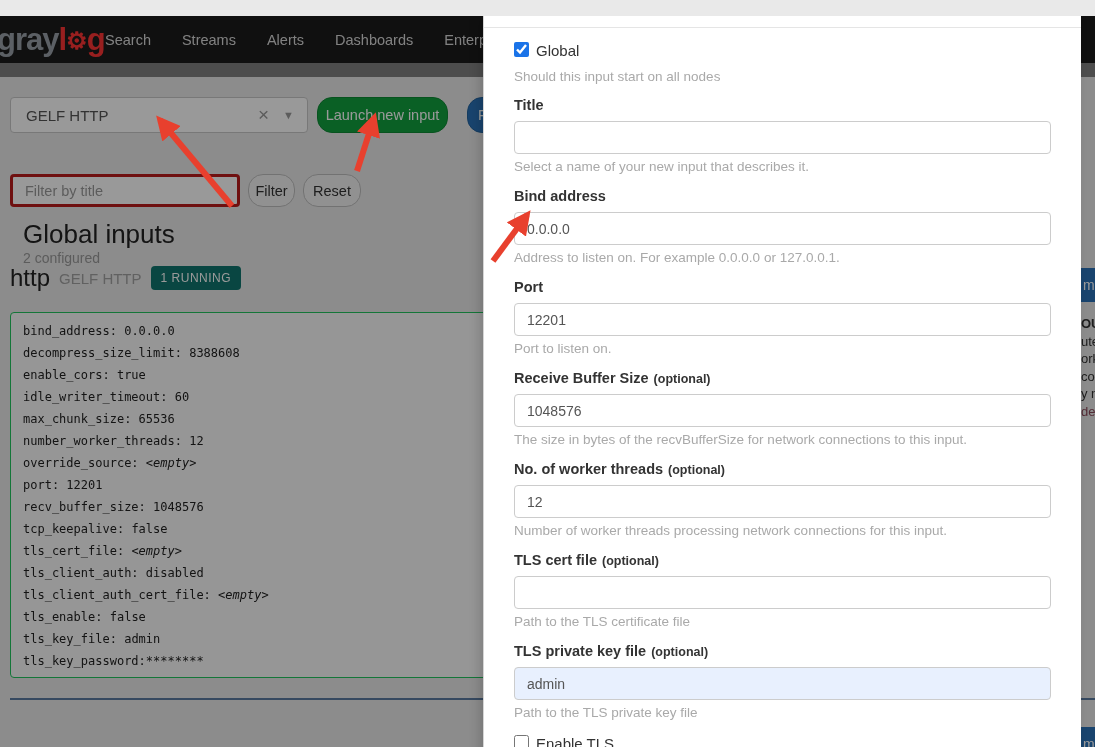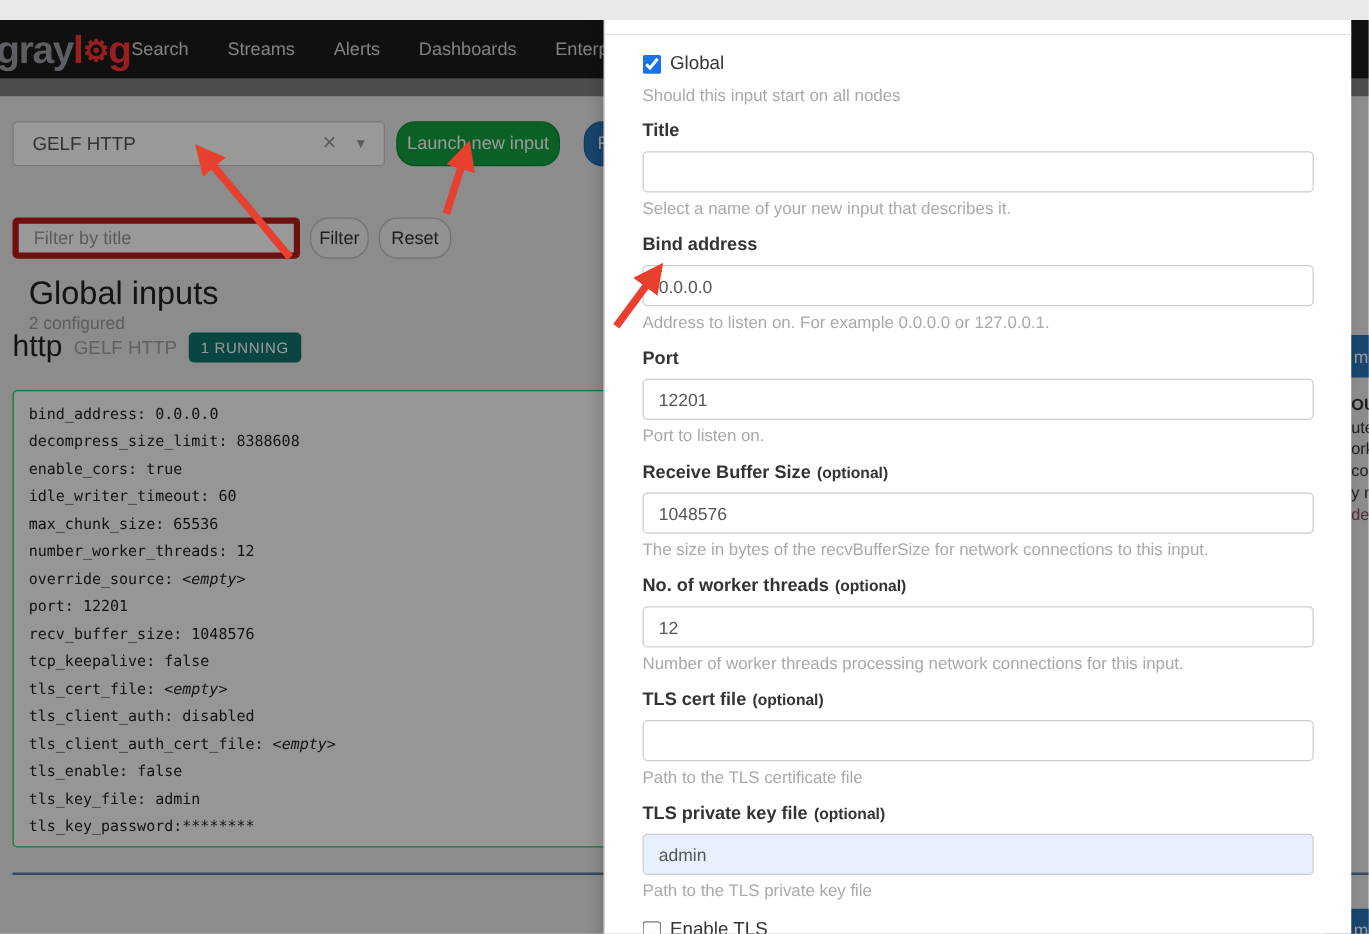--- a/index.html
+++ b/index.html
@@ -20,21 +20,21 @@
   .selectbox { position:absolute; top:81px; left:10px; width:298px; height:36px; background:#fff;
                border:1px solid #c9c9c9; border-radius:4px; display:flex; align-items:center; }
   .selectbox .val { font-size:15px; color:#555; margin-left:15px; flex:1; }
   .selectbox .clear { color:#999; font-size:19px; margin-right:14px; }
   .selectbox .caret { color:#999; font-size:11px; margin-right:13px; }
   .btn { border-radius:15px; font-size:14.5px; display:flex; align-items:center; justify-content:center; cursor:pointer; }
   .btn-launch { position:absolute; top:81px; left:317px; width:131px; height:36px; background:#12a13f; border:1px solid #0e8a35; color:#fff; }
   .btn-find { position:absolute; top:81px; left:467px; width:90px; height:36px; background:#2a72b8; border:1px solid #24649f; color:#fff; justify-content:flex-start; padding-left:10px; }
 
   .filter-input { position:absolute; top:158px; left:10px; width:230px; height:33px; background:#fff;
-                  border:5px solid #b91c1c; border-radius:4px; font-size:14.5px; color:#555; padding:0 12px;
+                  border:3px solid #b91c1c; border-radius:4px; font-size:14.5px; color:#555; padding:0 12px;
                   font-family:"Liberation Sans", sans-serif; }
   .filter-input::placeholder { color:#9a9a9a; }
   .btn-gray { background:#f2f2f2; border:1px solid #bfbfbf; color:#333; height:33px; }
   .btn-filter { position:absolute; top:158px; left:248px; width:47px; }
   .btn-reset  { position:absolute; top:158px; left:303px; width:58px; }
 
   .section-h { position:absolute; top:203px; left:10px; display:flex; align-items:baseline;flex-direction:column; }
   .section-h .t { font-size:26px; color:#222; }
   .section-h .c { font-size:14px; color:#9a9a9a; margin-left:13px; }
 
@@ -64,21 +64,21 @@
   .re-lines .accent { color:#8b4a5a; }
 
   
   .backdrop { position:absolute; inset:0; z-index:1; background:rgba(0,0,0,0.40); }
 
   
   .modal { position:absolute; z-index:2; top:0; left:483px; width:598px; height:747px; background:#fff;
            border-left:1px solid #d5d5d5; box-shadow:-4px 0 10px rgba(0,0,0,0.15); }
   .hairline { position:absolute; top:11px; left:0; width:100%; height:1px; background:#e5e5e5; }
   .mbody { padding:0 30px; }
-  .check-group { display:flex; align-items:flex-end; margin-top:26px; }
+  .check-group { display:flex; align-items:flex-start; margin-top:26px; }
   .check-group input { width:15px; height:15px; accent-color:#1a73e8; }
   .check-group .cl { font-size:15px; color:#333; margin-left:7px; }
   .mhelp { font-size:13.5px; color:#a9a9a9; margin-top:10px; }
   .fgroup { margin-top:13px; }
   .flabel { font-size:14.5px; font-weight:bold; color:#333; height:17px; line-height:17px; }
   .flabel .opt { font-size:12.5px; margin-left:5px; }
   .finput { display:block; width:537px; height:33px; margin-top:7px; border:1px solid #ccc; border-radius:4px;
             font-size:14px; color:#555; padding:0 12px; font-family:"Liberation Sans", sans-serif; background:#fff; }
   .finput.autofill { background:#e8f0fe; }
   .fhelp { font-size:13.5px; color:#a9a9a9; margin-top:5px; height:16px; line-height:16px; }

